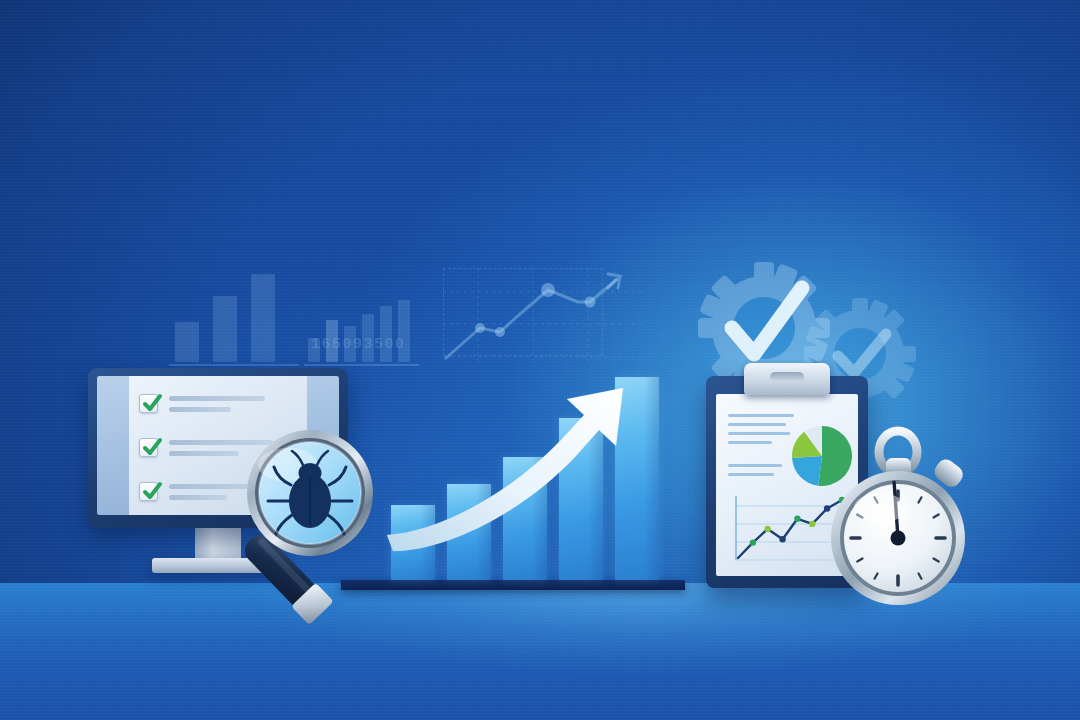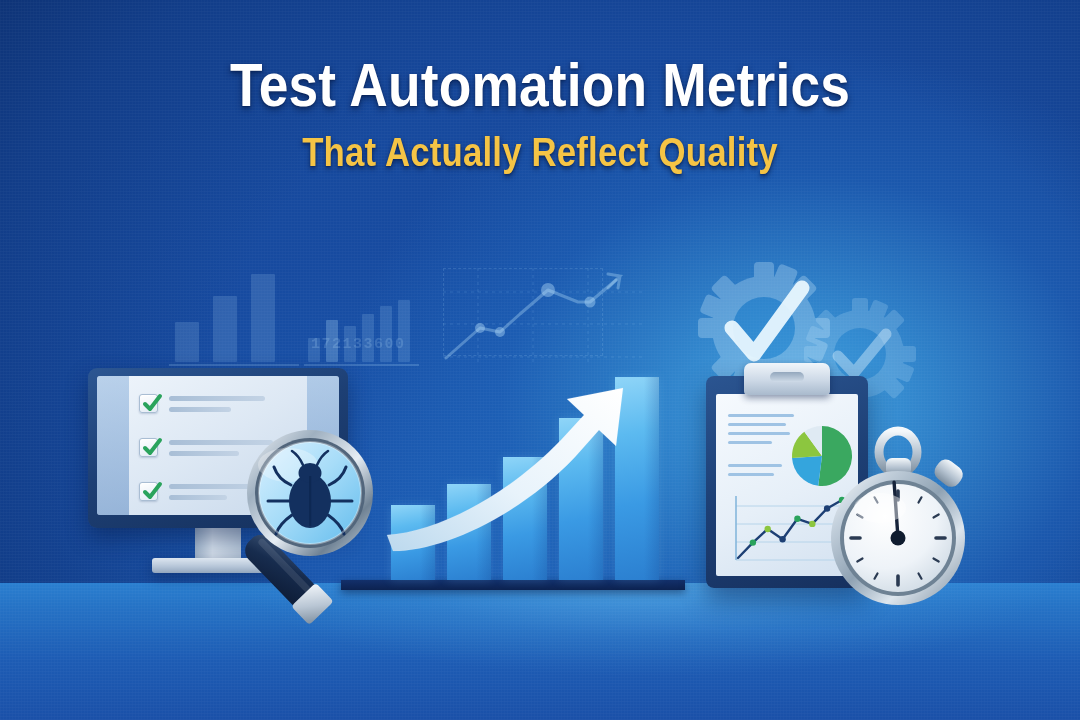--- a/index.html
+++ b/index.html
@@ -167,21 +167,21 @@
 
   <div class="ghost" style="left:308px;top:282px;width:110px;height:80px;">
     <div class="gbar" style="left:0;width:12px;height:24px;"></div>
     <div class="gbar" style="left:18px;width:12px;height:42px;background:rgba(190,232,255,.26);"></div>
     <div class="gbar" style="left:36px;width:12px;height:36px;"></div>
     <div class="gbar" style="left:54px;width:12px;height:48px;"></div>
     <div class="gbar" style="left:72px;width:12px;height:56px;"></div>
     <div class="gbar" style="left:90px;width:12px;height:62px;"></div>
     <div class="gline" style="left:-4px;bottom:-4px;width:115px;height:2px;"></div>
   </div>
-  <div class="gbinary" style="left:311px;top:336px;">172133600</div>
+  <div class="gbinary" style="left:311px;top:336px;">165093500</div>
 
   <div class="gdash" style="left:443px;top:268px;width:160px;height:88px;"></div>
   <svg class="ghost" style="left:438px;top:262px;" width="215" height="110" viewBox="0 0 215 110">
     <g stroke="rgba(170,215,248,.16)" stroke-width="1" stroke-dasharray="3 4">
       <line x1="5" y1="95" x2="205" y2="95"></line>
         <line x1="5" y1="62" x2="205" y2="62"></line>
       <line x1="5" y1="30" x2="205" y2="30"></line>
       <line x1="40" y1="6" x2="40" y2="100"></line>
         <line x1="95" y1="6" x2="95" y2="100"></line>
       <line x1="150" y1="6" x2="150" y2="100"></line>
@@ -233,24 +233,20 @@
         <rect x="70" y="18" width="20" height="22" rx="4" transform="rotate(22.5 80 84)"></rect>
         <rect x="70" y="128" width="20" height="22" rx="4" transform="rotate(22.5 80 84)"></rect>
         <rect x="14" y="74" width="22" height="20" rx="4" transform="rotate(22.5 80 84)"></rect>
         <rect x="124" y="74" width="22" height="20" rx="4" transform="rotate(22.5 80 84)"></rect>
       </g>
       <circle cx="80" cy="84" r="31" fill="#2f8ed6"></circle>
     </g>
     <path d="M48,84 L70,110 L118,44" fill="none" stroke="rgba(235,248,255,.92)" stroke-width="15" stroke-linecap="round" stroke-linejoin="round"></path>
   </svg>
 
-  <div class="title-wrap">
-    <div class="title-main">Test Automation Metrics</div>
-    <div class="title-sub">That Actually Reflect Quality</div>
-  </div>
 
   <div id="barchart">
     <div class="bar-plinth"></div>
     <div id="bars-host" style="position:absolute;left:0;top:0;width:300px;height:280px;">
         <div class="bar" style="left: 6px; width: 44px; height: 75px;"></div>
         <div class="bar" style="left: 62px; width: 44px; height: 96px;"></div>
         <div class="bar" style="left: 118px; width: 44px; height: 123px;"></div>
         <div class="bar" style="left: 174px; width: 44px; height: 162px;"></div>
         <div class="bar" style="left: 230px; width: 44px; height: 203px;"></div>
       </div>

